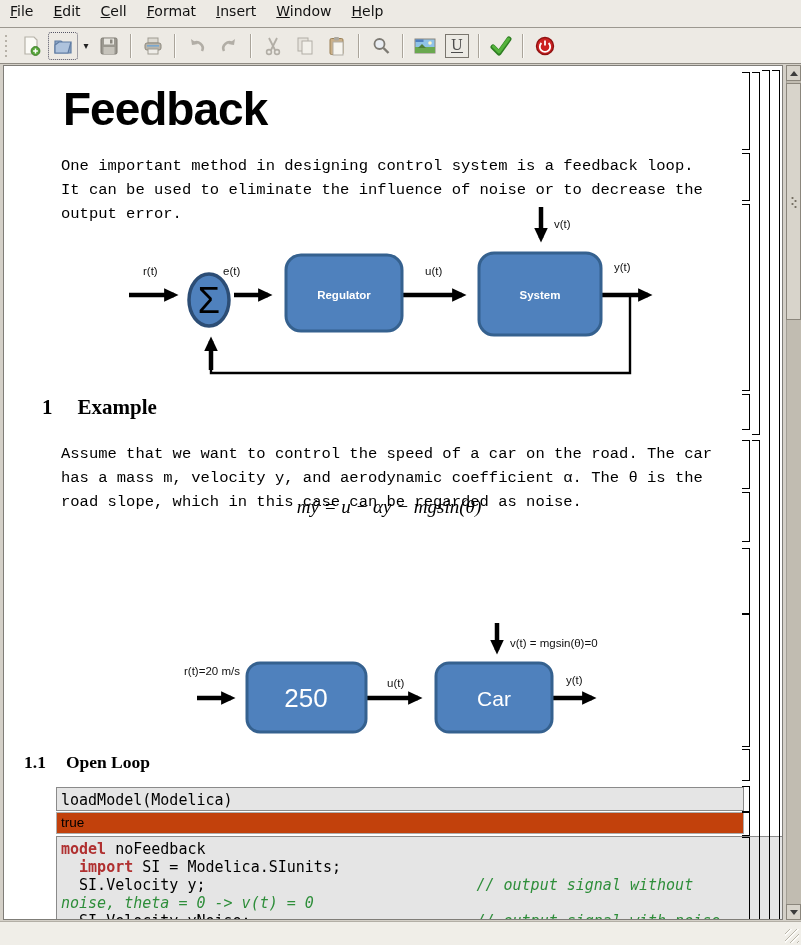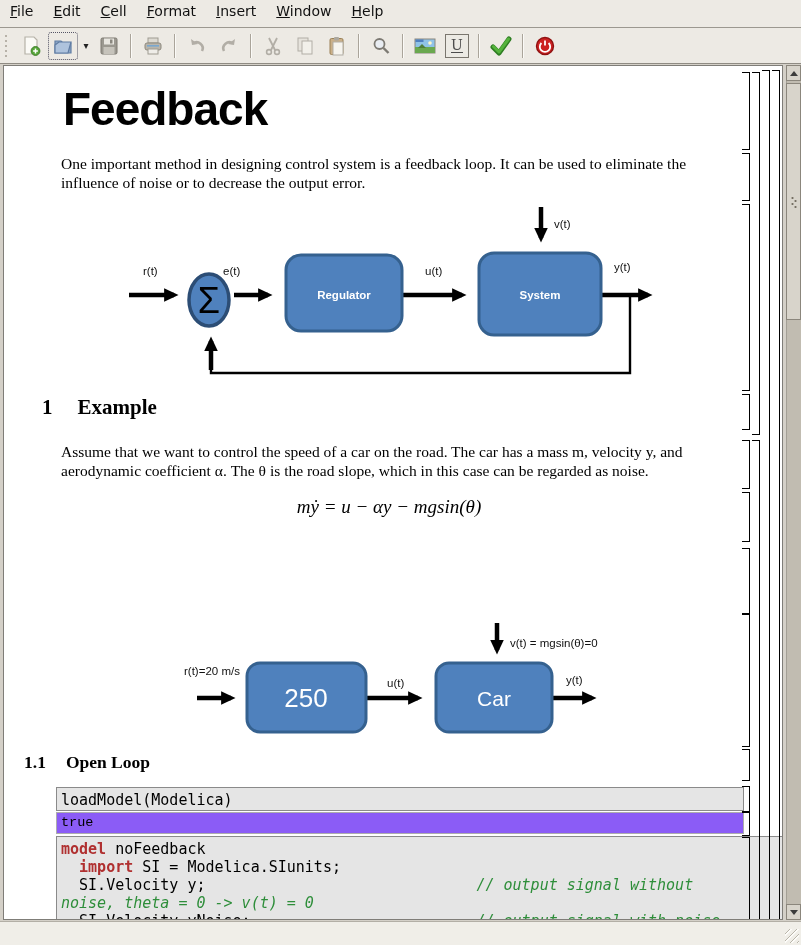--- a/index.html
+++ b/index.html
@@ -30,33 +30,33 @@
         font-family:"DejaVu Serif",serif;}
   .ubox span{border-bottom:1px solid #4c4c4c;line-height:14px;}
 
   
   .docframe{position:absolute;left:3px;top:65px;width:780px;height:855px;
             background:#ffffff;border:1px solid #7f7d78;box-sizing:border-box;overflow:hidden;}
   .abs{position:absolute;}
 
   .nbtitle{font-family:Liberation Sans, sans-serif;font-weight:bold;
            font-size:46px;letter-spacing:-1px;color:#000;}
-  .para{font-family:Liberation Serif, serif;font-size:15.5px;line-height:19px;color:#000;}
+  .para{font-family:Liberation Mono, monospace;font-size:15.5px;line-height:24px;color:#000;}
   .h1num,.h1txt{font-family:"Liberation Serif","DejaVu Serif",serif;font-weight:bold;color:#000;}
   .heading1{font-size:21px;}
   .heading2{font-size:17.5px;}
   .formula{font-family:"Liberation Serif","DejaVu Serif",serif;font-style:italic;
            font-size:19px;text-align:center;color:#000;}
 
   
   .ccell{box-sizing:border-box;border:1px solid #8a8a8a;
          font-family:"DejaVu Sans Mono",monospace;font-size:15px;}
   .ccell.inp{background:#e5e5e5;}
-  .ccell.out{background:#8b5cf6;border-color:#adadad;
-             font-family:Liberation Mono, monospace;font-size:13.5px;}
+  .ccell.out{background:#c2410c;border-color:#adadad;
+             font-family:Liberation Sans, sans-serif;font-size:13.5px;}
   .cl{white-space:pre;height:18px;line-height:18px;}
   .tok.kw{color:#b03030;font-weight:bold;}
   .tok.cm{color:#2e8e3a;font-style:italic;}
   .tok.pl{color:#000;}
   .padcell{padding:3px 4px 2px 4px;}
 
   
   .br{position:absolute;width:7px;border-right:1px solid #000;
       border-top:1px solid #000;border-bottom:1px solid #000;}
   .br.open{border-bottom:none;}

